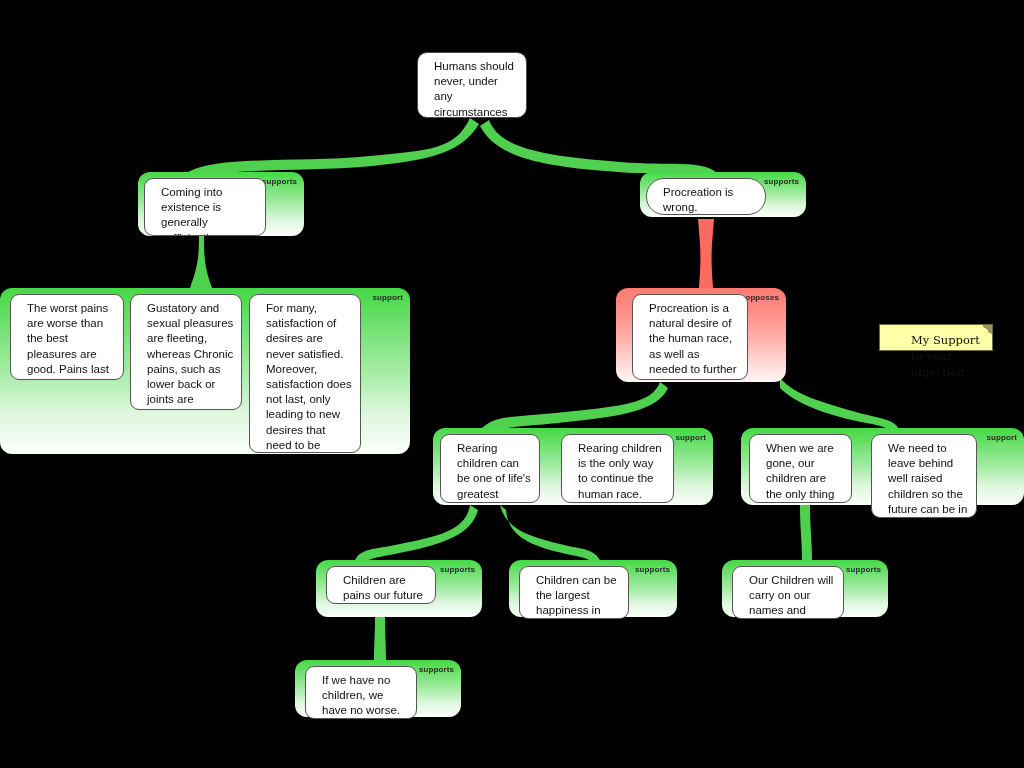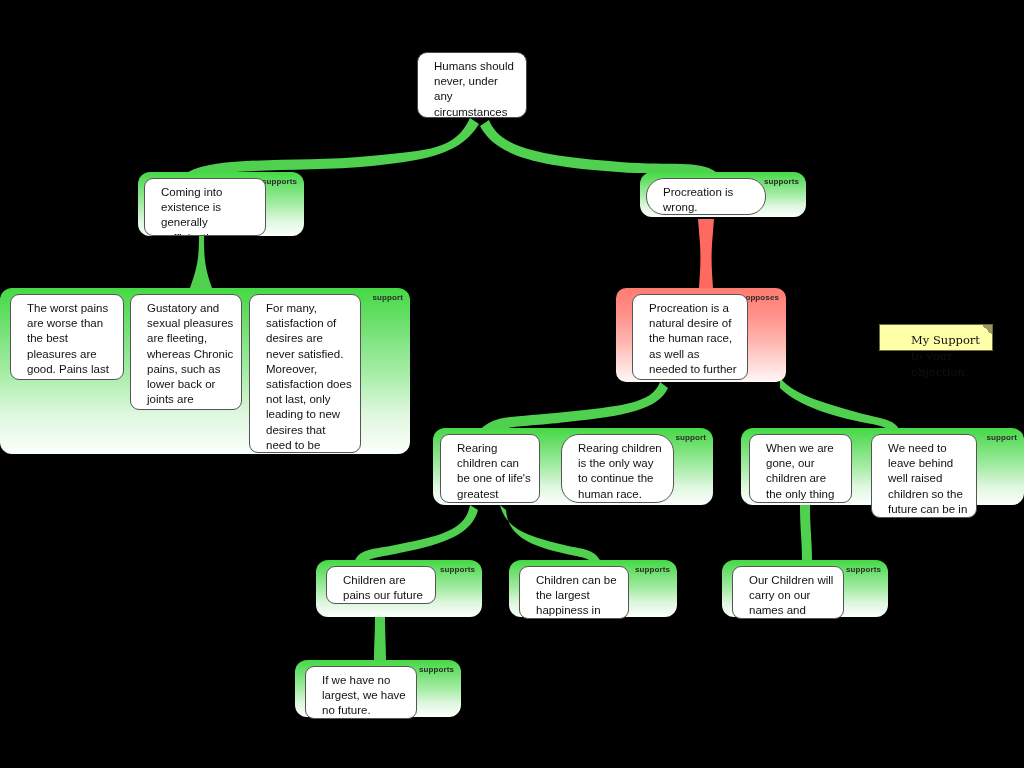--- a/index.html
+++ b/index.html
@@ -110,34 +110,34 @@
     <div class="card" style="left:6px;top:6px;width:120px;height:37px;border-radius:18px;">Procreation is wrong.</div>
   </div>
 
   <div class="group" style="left:0px;top:288px;width:410px;height:166px;">
     <span class="reltag">support</span>
     <div class="card" style="left:10px;top:6px;width:114px;height:86px;">The worst pains are worse than the best pleasures are good. Pains last longer than pleasures.</div>
     <div class="card" style="left:130px;top:6px;width:112px;height:116px;">Gustatory and sexual pleasures are fleeting, whereas Chronic pains, such as lower back or joints are enduring.</div>
     <div class="card" style="left:249px;top:6px;width:112px;height:159px;">For many, satisfaction of desires are never satisfied. Moreover, satisfaction does not last, only leading to new desires that need to be satisfied in the future.</div>
   </div>
 
-  <div class="group opp" style="left:616px;top:288px;width:170px;height:94px;border-radius:10px;">
+  <div class="group opp" style="left:616px;top:288px;width:170px;height:94px;">
     <span class="reltag">opposes</span>
     <div class="card" style="left:16px;top:6px;width:116px;height:86px;">Procreation is a natural desire of the human race, as well as needed to further humanity.</div>
   </div>
 
   <div class="note" style="left:879px;top:324px;width:114px;height:27px;padding-left:31px;">
     <span class="fold"></span>
     <span>My Support to your objection.</span>
   </div>
 
   <div class="group" style="left:433px;top:428px;width:280px;height:77px;">
     <span class="reltag">support</span>
     <div class="card" style="left:7px;top:6px;width:100px;height:69px;">Rearing children can be one of life's greatest achievements.</div>
-    <div class="card" style="left:128px;top:6px;width:113px;height:69px;border-radius:18px;">Rearing children is the only way to continue the human race.</div>
+    <div class="card" style="left:128px;top:6px;width:113px;height:69px;">Rearing children is the only way to continue the human race.</div>
   </div>
 
   <div class="group" style="left:741px;top:428px;width:283px;height:77px;">
     <span class="reltag">support</span>
     <div class="card" style="left:8px;top:6px;width:103px;height:69px;">When we are gone, our children are the only thing we leave behind.</div>
     <div class="card" style="left:130px;top:6px;width:106px;height:84px;">We need to leave behind well raised children so the future can be in good hands.</div>
   </div>
 
   <div class="group" style="left:316px;top:560px;width:166px;height:57px;">
     <span class="reltag">supports</span>
@@ -149,16 +149,16 @@
     <div class="card" style="left:10px;top:6px;width:110px;height:53px;">Children can be the largest happiness in ones lives.</div>
   </div>
 
   <div class="group" style="left:722px;top:560px;width:166px;height:57px;">
     <span class="reltag">supports</span>
     <div class="card" style="left:10px;top:6px;width:112px;height:53px;">Our Children will carry on our names and legacies.</div>
   </div>
 
   <div class="group" style="left:295px;top:660px;width:166px;height:57px;">
     <span class="reltag">supports</span>
-    <div class="card" style="left:10px;top:6px;width:112px;height:53px;">If we have no largest, we have no future.</div>
+    <div class="card" style="left:10px;top:6px;width:112px;height:53px;">If we have no children, we have no worse.</div>
   </div>
 
 </div>
 
 </body></html>

